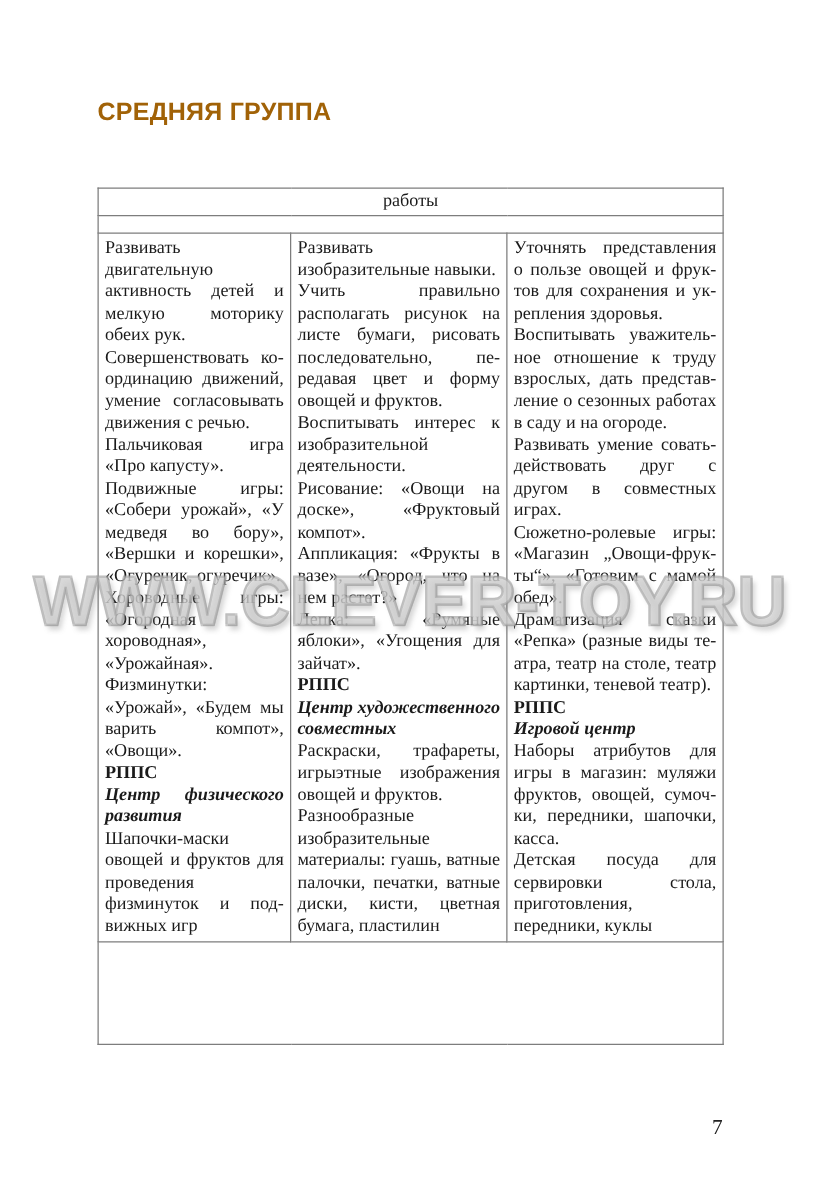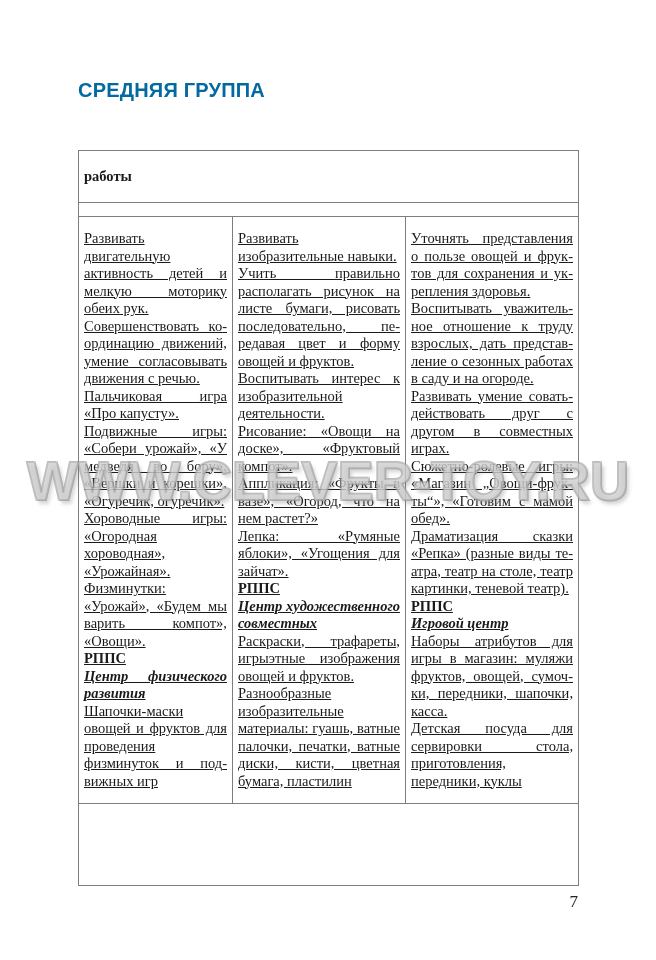--- a/index.html
+++ b/index.html
@@ -11,62 +11,61 @@
     font-family: "Liberation Serif", serif;
     color: #111111;
   }
   .page-title {
     position: absolute;
     left: 78px; top: 66px;
     font-family: "Liberation Sans", sans-serif;
     font-weight: bold;
     font-size: 20px;
     letter-spacing: 0.2px;
-    color: #0369a1;
+    color: #a16207;
     white-space: nowrap;
   }
   table.doc-table {
     position: absolute;
     left: 78px; top: 150px;
     width: 501px;
     border-collapse: collapse;
     table-layout: fixed;
   }
   .doc-table td, .doc-table th {
     border: 1px solid #7d7d7d;
     font-size: 14.5px;
     color: #1a1a1a;
     overflow: hidden;
   }
   td.continuation-cell {
     height: 19px;
-    font-weight: bold;
-    text-align: left;
+    font-weight: normal;
+    text-align: center;
     vertical-align: middle;
-    padding: 16px 5px;
+    padding: 1px 5px;
   }
   th.col-header {
     height: 48px;
     font-weight: bold;
     text-align: center;
     vertical-align: middle;
     padding: 1px 3px;
     line-height: 16.5px;
     white-space: pre-line;
   }
   td.spacer-row-top { height: 13px; padding: 0; }
   td.spacer-row-bottom { height: 81px; padding: 0; }
   td.body-cell {
     height: 529px;
     vertical-align: top;
-    padding: 13px 5px;
+    padding: 3px 5px;
     text-align: justify;
     line-height: 17.5px;
     hyphens: manual;
-    text-decoration: underline;
     -webkit-hyphens: manual;
   }
   p.para { margin: 0; padding: 0; }
   p.para.bold { font-weight: bold; }
   p.para.bolditalic { font-weight: bold; font-style: italic; }
   .watermark {
     position: absolute;
     left: 0; top: 448px;
     width: 656px;
     text-align: center;

